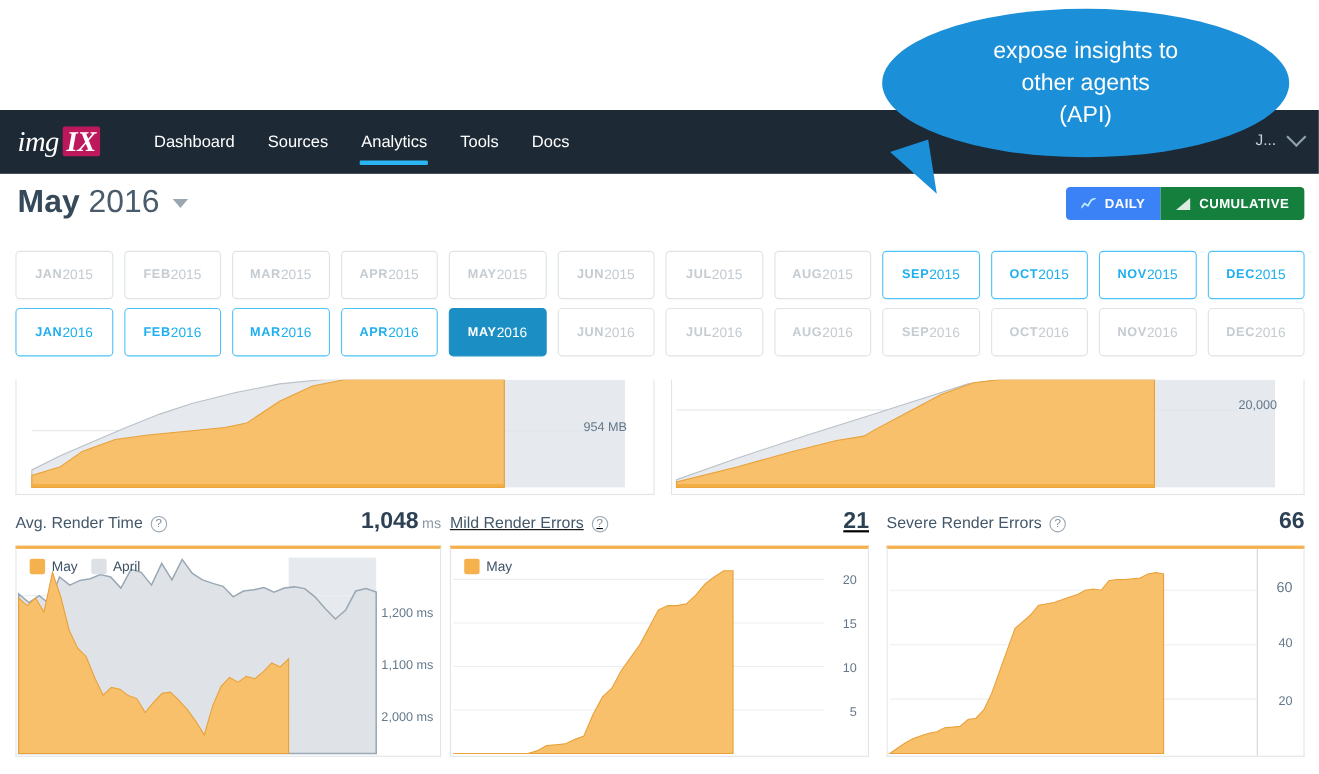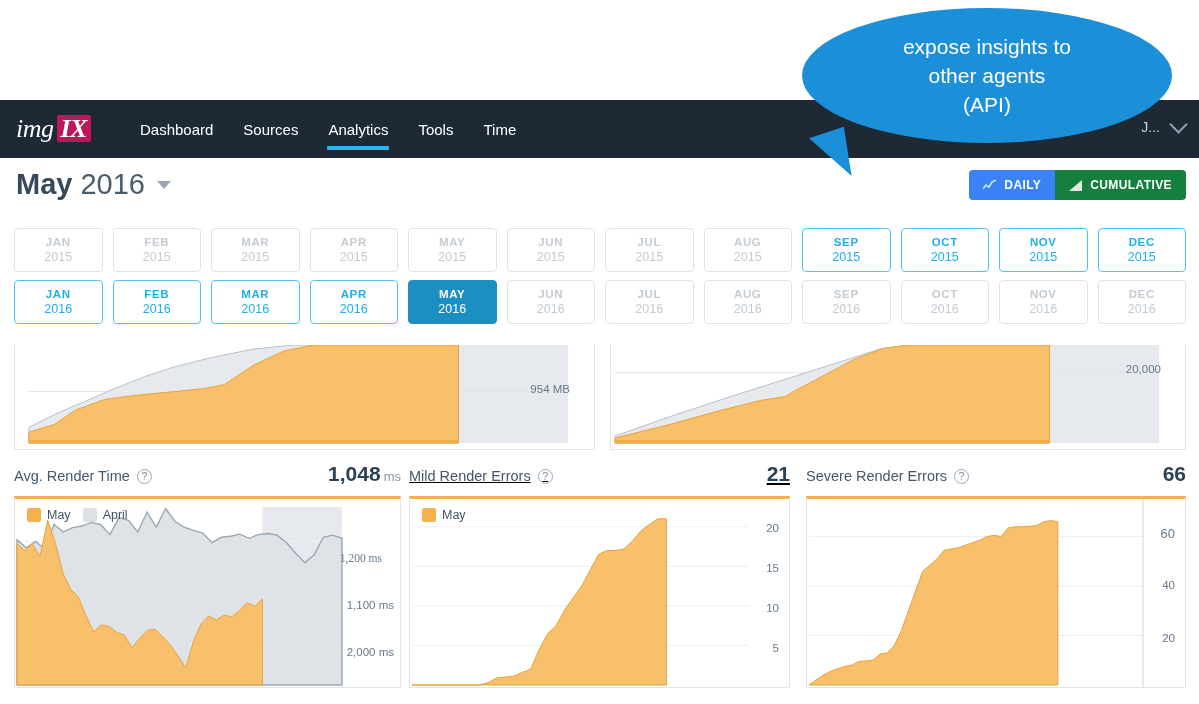--- a/index.html
+++ b/index.html
@@ -113,21 +113,21 @@
   
   .month-grid {
     position: absolute; top: 228px; left: 14px;
     width: 1172px;
     display: grid; grid-template-columns: repeat(12, 1fr);
     gap: 8px 10px;
   }
   .month-btn {
     height: 44px; border-radius: 4px;
     border: 1px solid #dfe3e6; background: #ffffff;
-    display: flex; flex-direction: column;
+    display: flex; flex-direction: row;
     align-items: center; justify-content: center;
     line-height: 15px; cursor: default;
   }
   .month-btn .m { font-size: 11.5px; font-weight: 700; letter-spacing: 0.6px; color: #c4cbd1; }
   .month-btn .y { font-size: 12.5px; color: #c4cbd1; }
   .month-btn.enabled { border-color: #4fc3f7; cursor: pointer; }
   .month-btn.enabled .m, .month-btn.enabled .y { color: #1eafef; }
   .month-btn.selected { background: #1b8fc4; border-color: #1b8fc4; cursor: pointer; }
   .month-btn.selected .m, .month-btn.selected .y { color: #ffffff; }
 
@@ -197,21 +197,21 @@
   <div class="navbar">
     <div class="logo">
       <span class="img">img</span>
         <span class="ix">IX</span>
     </div>
     <div class="nav-links">
       <div class="nav-link">Dashboard</div>
       <div class="nav-link">Sources</div>
       <div class="nav-link active">Analytics</div>
       <div class="nav-link">Tools</div>
-      <div class="nav-link">Time</div>
+      <div class="nav-link">Docs</div>
     </div>
     <div class="nav-user">
       <span>J...</span>
       <span class="chev"></span>
     </div>
   </div>
 
   <div class="callout-tail"></div>
   <div class="callout">
     <div class="callout-text">expose insights to
@@ -389,21 +389,21 @@
         <svg viewBox="0 0 385 189" preserveAspectRatio="none">
           <g id="art-chart">
               <rect x="247.375" y="8" width="79.625" height="179" fill="#e6e9ed"></rect>
               <line x1="2" y1="149.59701492537314" x2="327" y2="149.59701492537314" stroke="#eceef1" stroke-width="1"></line>
               <line x1="2" y1="96.16417910447761" x2="327" y2="96.16417910447761" stroke="#eceef1" stroke-width="1"></line>
               <line x1="2" y1="42.73134328358208" x2="327" y2="42.73134328358208" stroke="#eceef1" stroke-width="1"></line>
               <polygon points="2,187 2.0,41.1 11.3,49.1 20.6,42.7 29.9,50.2 39.1,25.6 48.4,33.1 57.7,28.8 67.0,27.2 76.3,23.5 85.6,25.6 94.9,35.8 104.1,18.7 113.4,21.4 122.7,33.1 132.0,13.3 141.3,28.3 150.6,9.6 159.9,22.4 169.1,28.3 178.4,31.5 187.7,34.2 197.0,43.8 206.3,38.5 215.6,37.4 224.9,35.3 234.1,39.5 243.4,35.8 252.7,34.7 262.0,36.3 271.3,43.8 280.6,54.5 289.9,64.1 299.1,56.1 308.4,38.5 317.7,36.3 327.0,39.5 327,187" fill="#dfe3e8" stroke="#9aa8b4" stroke-width="1.4"></polygon>
               <polygon points="2,187 2.0,44.9 9.7,51.8 17.3,44.9 25.0,57.7 32.7,21.4 40.3,43.8 48.0,74.8 55.7,90.8 63.3,98.3 71.0,117.5 78.7,133.6 86.3,126.6 94.0,128.2 101.7,134.1 109.4,136.8 117.0,149.6 124.7,140.0 132.4,132.0 140.0,130.9 147.7,138.4 155.4,146.9 163.0,157.6 170.7,169.9 178.4,143.2 186.0,125.6 193.7,117.5 201.4,121.8 209.0,116.5 216.7,118.6 224.4,112.2 232.0,104.2 239.7,107.9 247.4,100.4 247.375,187" fill="#f8c06a" stroke="#e8a13a" stroke-width="1"></polygon>
             </g>
         </svg>
-        <div style="position:absolute; right:18px; top:53px; font-size:11.5px; color:#64788a;font-family:Liberation Serif, serif;">1,200 ms</div>
+        <div style="position:absolute; right:6px; top:53px; font-size:11.5px; color:#64788a;">1,200 ms</div>
         <div style="position:absolute; right:6px; top:100px; font-size:11.5px; color:#64788a;">1,100 ms</div>
         <div style="position:absolute; right:6px; top:147px; font-size:11.5px; color:#64788a;">2,000 ms</div>
       </div>
     </div>
 
     <div class="metric m2">
       <div class="metric-head">
         <div class="metric-title">
           <span>Mild Render Errors</span>
           <span class="help-icon">?</span>

